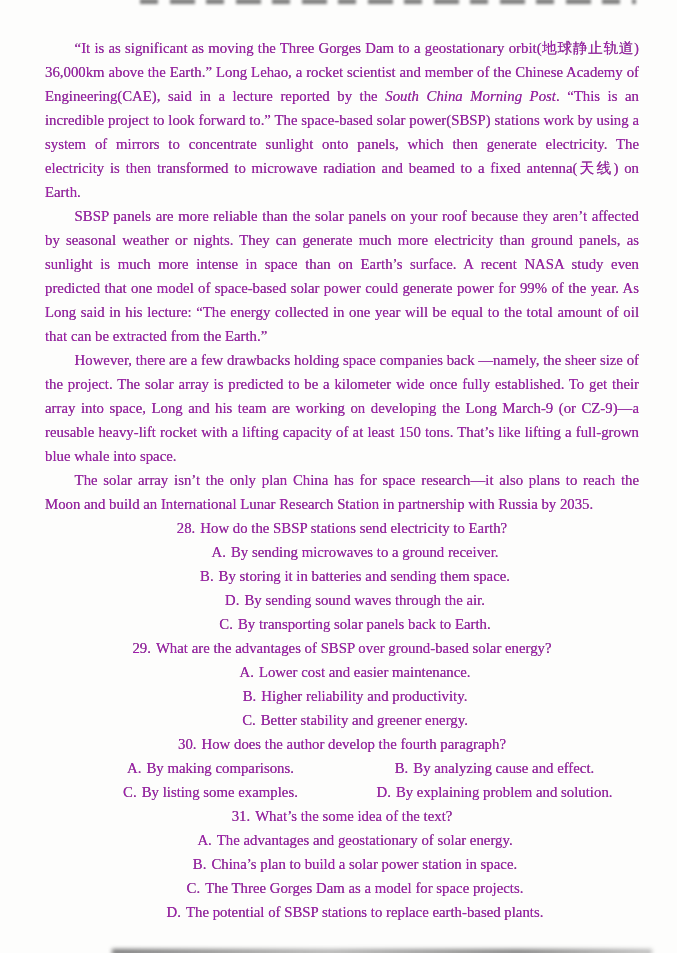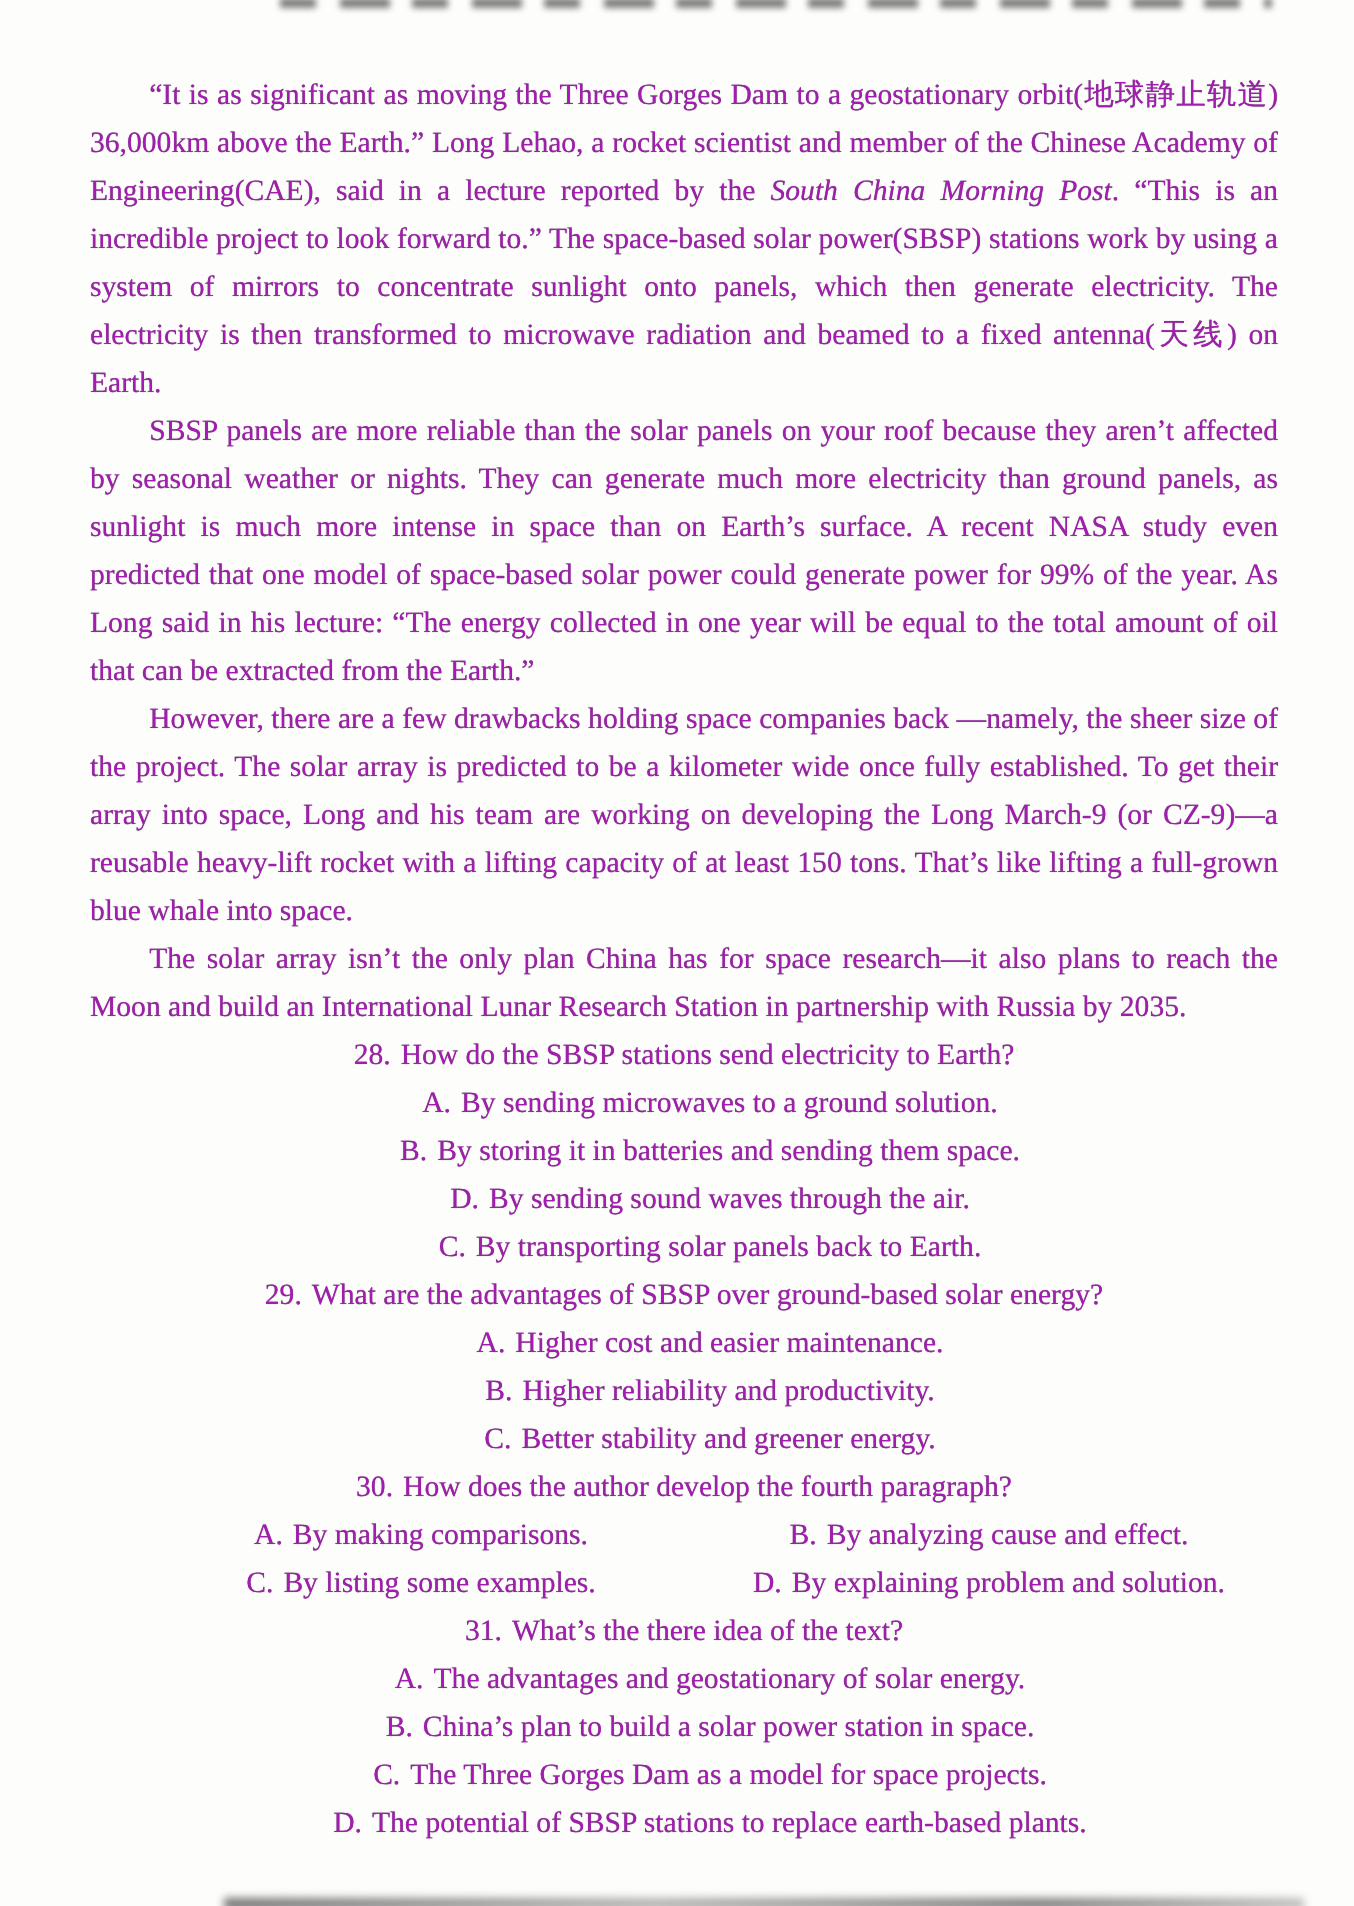--- a/index.html
+++ b/index.html
@@ -80,48 +80,48 @@
       <p>SBSP panels are more reliable than the solar panels on your roof because they aren’t affected by seasonal weather or nights. They can generate much more electricity than ground panels, as sunlight is much more intense in space than on Earth’s surface. A recent NASA study even predicted that one model of space-based solar power could generate power for 99% of the year. As Long said in his lecture: “The energy collected in one year will be equal to the total amount of oil that can be extracted from the Earth.”</p>
       <p>However, there are a few drawbacks holding space companies back —namely, the sheer size of the project. The solar array is predicted to be a kilometer wide once fully established. To get their array into space, Long and his team are working on developing the Long March-9 (or CZ-9)—a reusable heavy-lift rocket with a lifting capacity of at least 150 tons. That’s like lifting a full-grown blue whale into space.</p>
       <p>The solar array isn’t the only plan China has for space research—it also plans to reach the Moon and build an International Lunar Research Station in partnership with Russia by 2035.</p>
     </div>
 
     <div class="questions">
 
       <div class="question">
         <div class="q-line"><span class="q-num">28.</span><span>How do the SBSP stations send electricity to Earth?</span></div>
         <div class="options">
-          <div class="option"><span class="opt-label">A.</span><span>By sending microwaves to a ground solution.</span></div>
+          <div class="option"><span class="opt-label">A.</span><span>By sending microwaves to a ground receiver.</span></div>
           <div class="option"><span class="opt-label">B.</span><span>By storing it in batteries and sending them space.</span></div>
           <div class="option"><span class="opt-label">D.</span><span>By sending sound waves through the air.</span></div>
           <div class="option"><span class="opt-label">C.</span><span>By transporting solar panels back to Earth.</span></div>
         </div>
       </div>
 
       <div class="question">
         <div class="q-line"><span class="q-num">29.</span><span>What are the advantages of SBSP over ground-based solar energy?</span></div>
         <div class="options">
-          <div class="option"><span class="opt-label">A.</span><span>Higher cost and easier maintenance.</span></div>
+          <div class="option"><span class="opt-label">A.</span><span>Lower cost and easier maintenance.</span></div>
           <div class="option"><span class="opt-label">B.</span><span>Higher reliability and productivity.</span></div>
           <div class="option"><span class="opt-label">C.</span><span>Better stability and greener energy.</span></div>
         </div>
       </div>
 
       <div class="question">
         <div class="q-line"><span class="q-num">30.</span><span>How does the author develop the fourth paragraph?</span></div>
         <div class="options two-col">
           <div class="option"><span class="opt-label">A.</span><span>By making comparisons.</span></div>
           <div class="option"><span class="opt-label">B.</span><span>By analyzing cause and effect.</span></div>
           <div class="option"><span class="opt-label">C.</span><span>By listing some examples.</span></div>
           <div class="option"><span class="opt-label">D.</span><span>By explaining problem and solution.</span></div>
         </div>
       </div>
 
       <div class="question">
-        <div class="q-line"><span class="q-num">31.</span><span>What’s the there idea of the text?</span></div>
+        <div class="q-line"><span class="q-num">31.</span><span>What’s the some idea of the text?</span></div>
         <div class="options">
           <div class="option"><span class="opt-label">A.</span><span>The advantages and geostationary of solar energy.</span></div>
           <div class="option"><span class="opt-label">B.</span><span>China’s plan to build a solar power station in space.</span></div>
           <div class="option"><span class="opt-label">C.</span><span>The Three Gorges Dam as a model for space projects.</span></div>
           <div class="option"><span class="opt-label">D.</span><span>The potential of SBSP stations to replace earth-based plants.</span></div>
         </div>
       </div>
 
     </div>
   </div>

